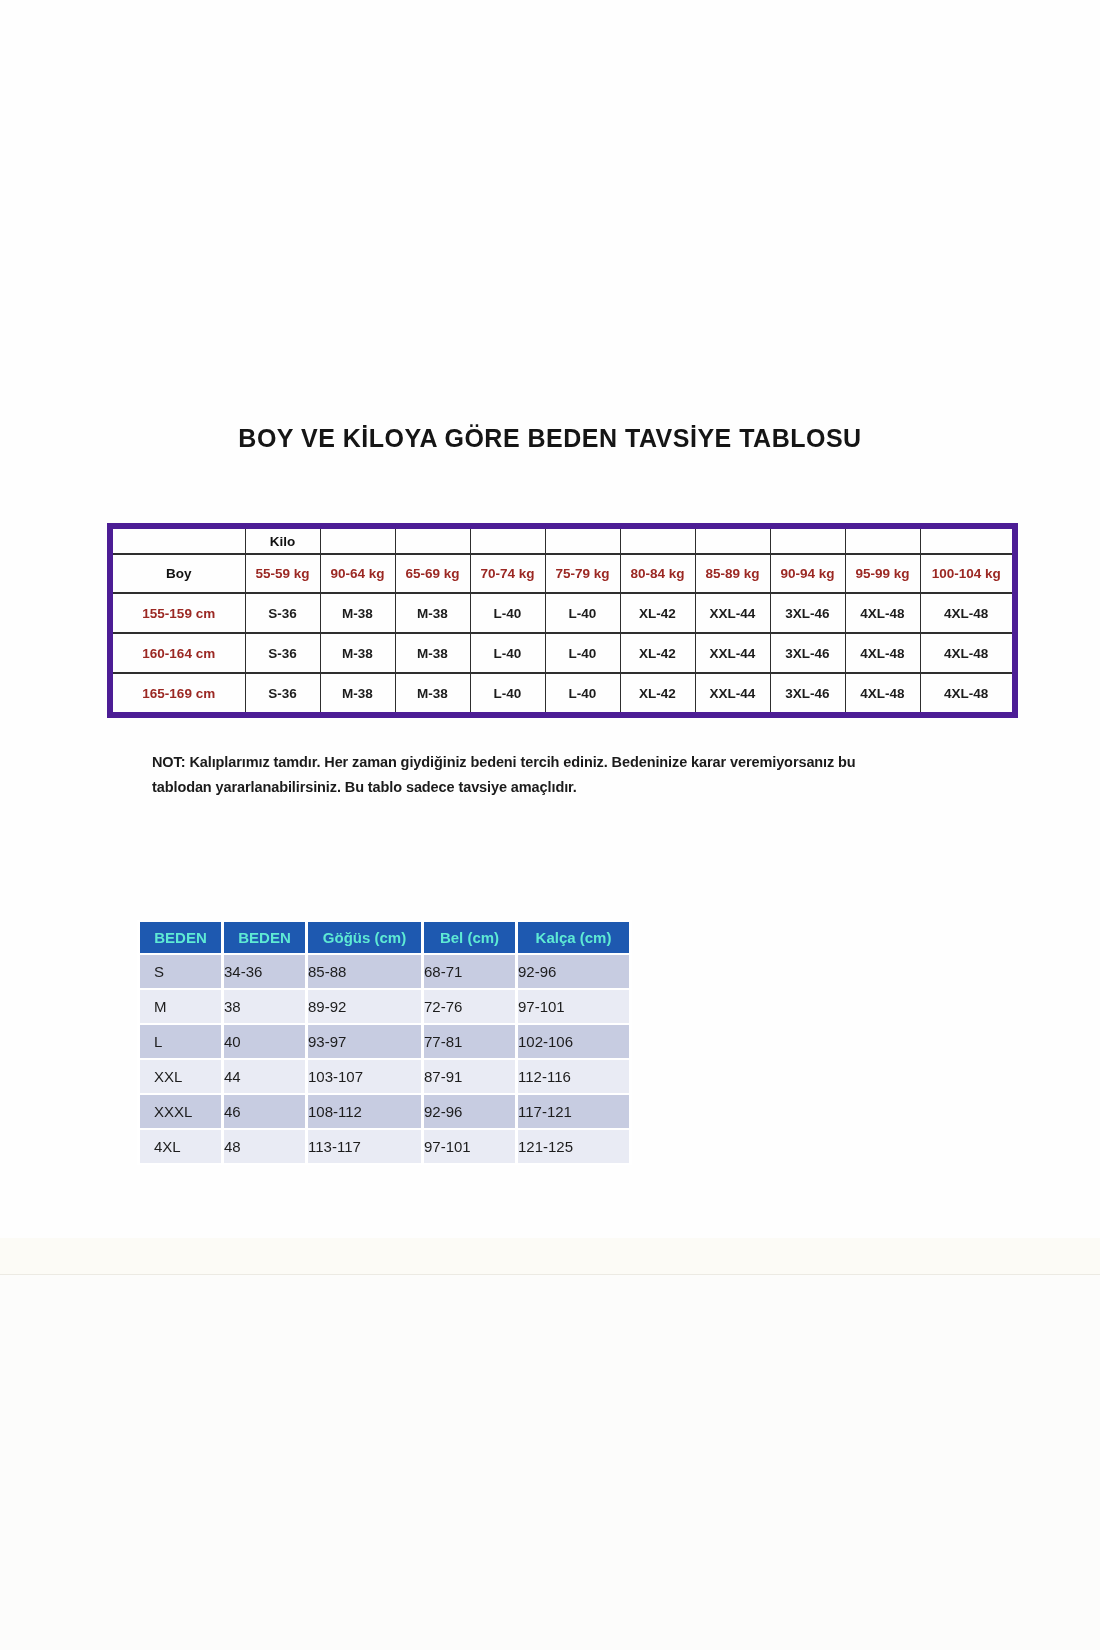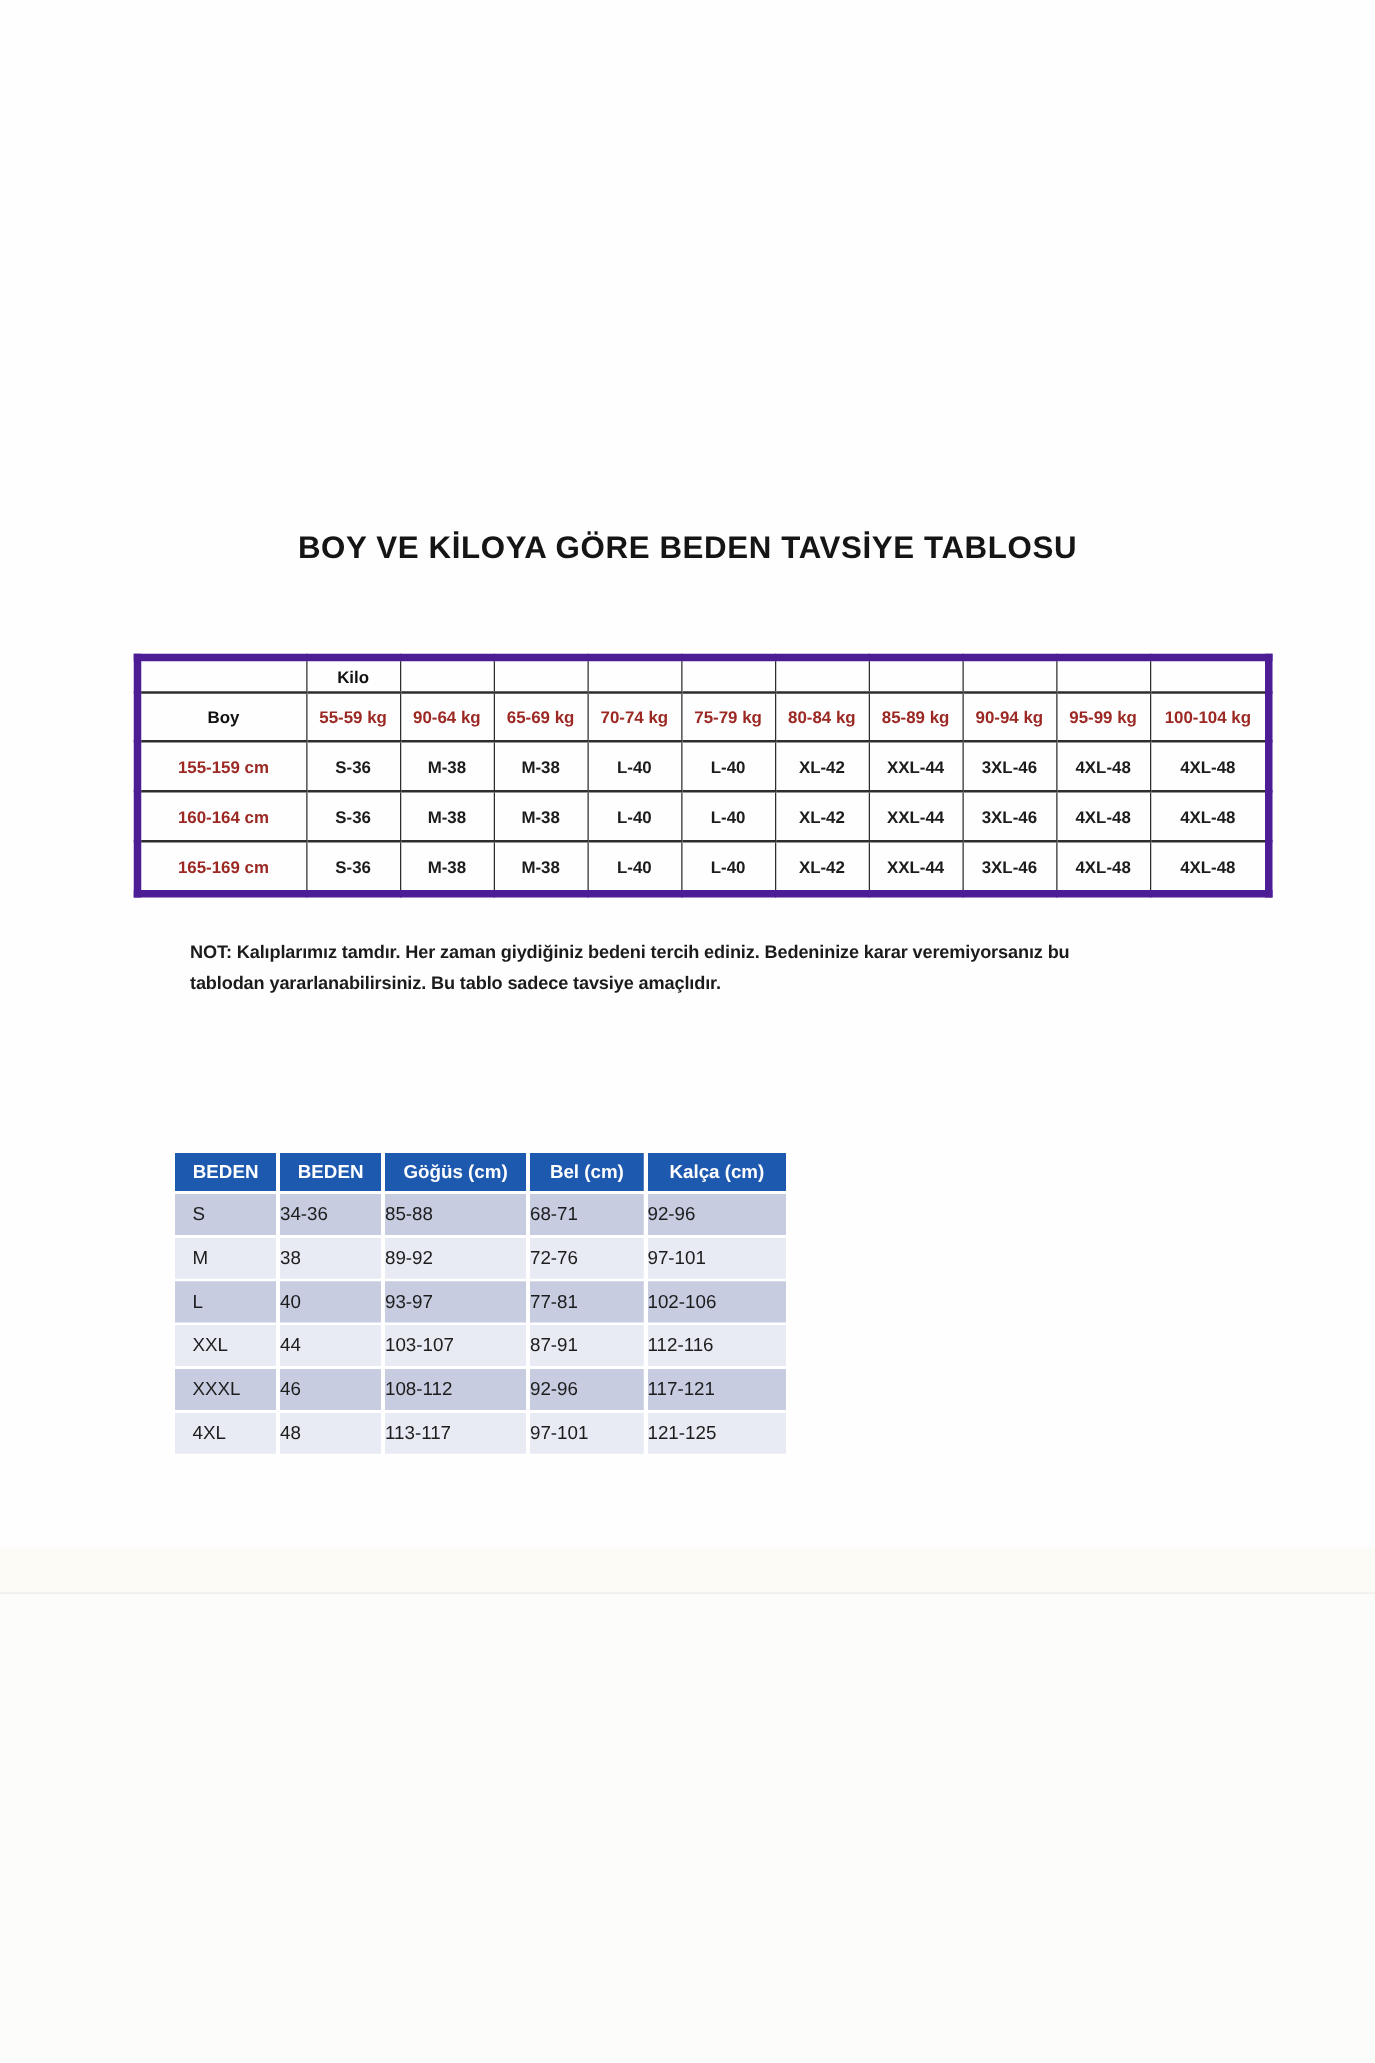--- a/index.html
+++ b/index.html
@@ -40,21 +40,21 @@
   
   table.t2{
     position:absolute;left:137px;top:920px;width:492px;
     border-collapse:collapse;table-layout:fixed;
   }
   table.t2 td,table.t2 th{
     border:2px solid #ffffff;border-left-width:3px;border-right-width:3px;
     padding:0;vertical-align:middle;white-space:nowrap;overflow:hidden;
   }
   table.t2 thead th{
-    background:var(--header-blue,#1e59b0);color:#ffffff;
+    background:var(--header-blue,#1e59b0);color:#5eead4;
     font-size:15px;font-weight:bold;height:31px;
   }
   table.t2 tbody td{
     font-size:15px;color:#1d1d1d;height:33px;font-weight:normal;
   }
   table.t2 tbody tr:nth-child(odd) td{background:var(--row-dark,#c7cce1);}
   table.t2 tbody tr:nth-child(even) td{background:var(--row-light,#e9ebf4);}
   table.t2 tbody td.first{ text-align:left;padding-left:14px; }
   
   .band-upper{position:absolute;left:0;top:1238px;width:1100px;height:36px;background:#faf8ef;opacity:.55;}

